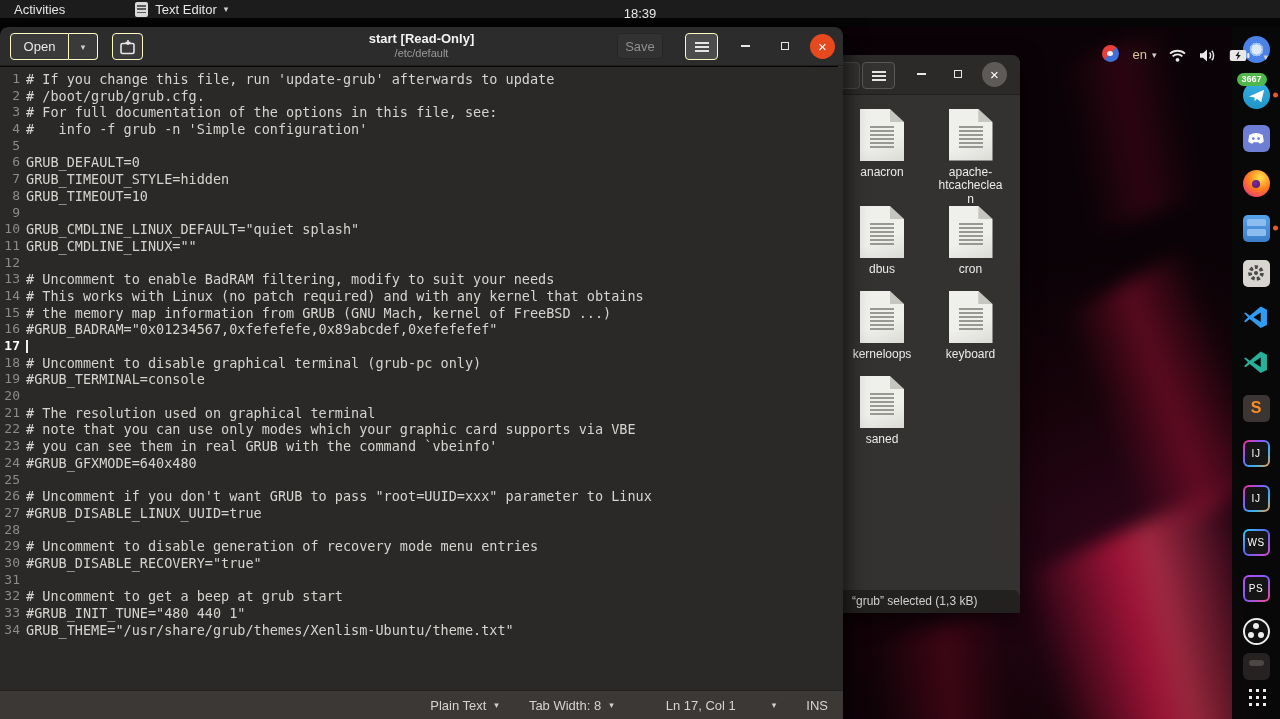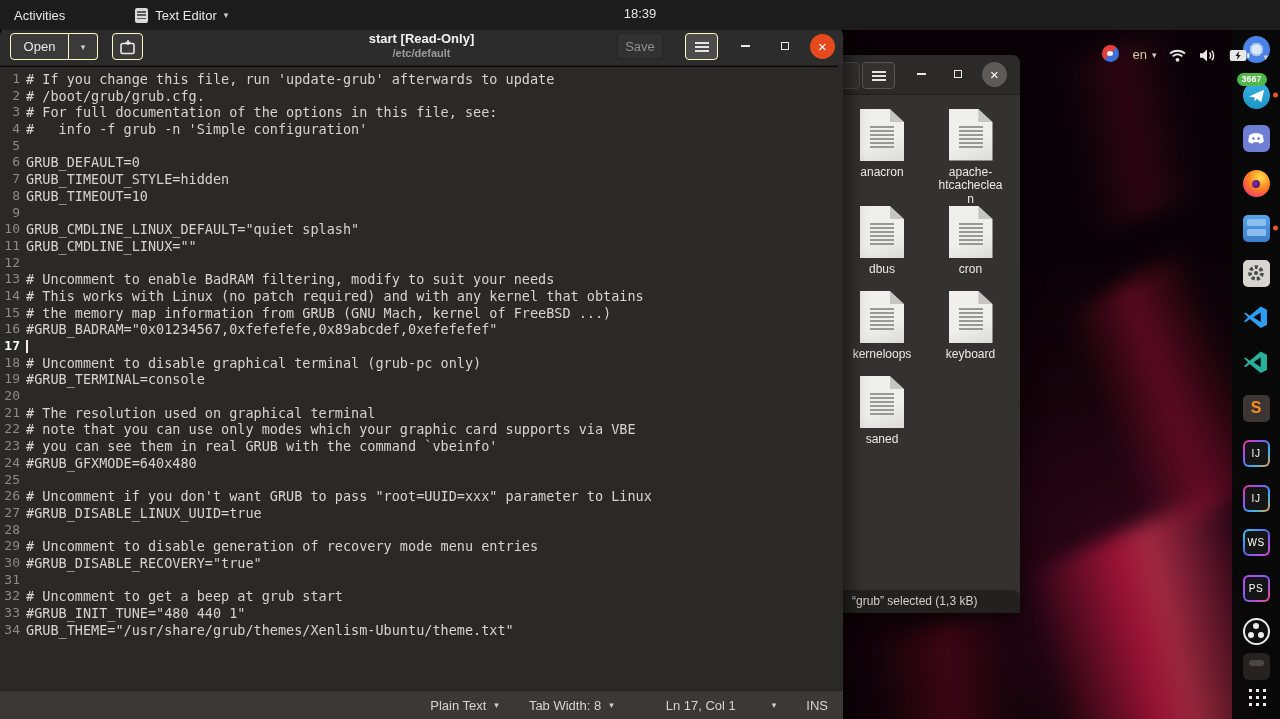--- a/index.html
+++ b/index.html
@@ -14,21 +14,21 @@
   .s1 { left:195px; top:500px; width:290px; height:230px; transform:rotate(-24deg);
     background:linear-gradient(100deg, transparent 15%, rgba(185,22,62,.8) 45%, rgba(255,70,100,.55) 55%, transparent 82%); }
   .s2 { left:255px; top:250px; width:190px; height:240px; transform:rotate(-30deg);
     background:linear-gradient(100deg, transparent 20%, rgba(150,16,50,.55) 50%, transparent 80%); }
   .s3 { left:215px; top:20px;  width:190px; height:170px; transform:rotate(-20deg);
     background:linear-gradient(100deg, transparent 25%, rgba(110,10,40,.35) 52%, transparent 78%); }
   .s4 { left:10px;  top:600px; width:220px; height:120px; transform:rotate(-15deg);
     background:linear-gradient(100deg, transparent 25%, rgba(120,10,36,.4) 55%, transparent 80%); }
 
   
-  #topbar { position:absolute; left:0; top:0; width:1280px; height:30px; background:#1c1c1c;
+  #topbar { position:absolute; left:0; top:0; width:1280px; height:18px; background:#1c1c1c;
     display:flex; align-items:center; color:#e6e6e6; font-size:13px; z-index:100; }
   .tb-left { display:flex; align-items:center; }
   .tb-activities { padding:0 16px 0 14px; }
   .tb-app { display:flex; align-items:center; gap:7px; margin-left:54px; }
   .doc-ico { width:13px; height:15px; background:#d9d9d9; border-radius:2px; position:relative; }
   .doc-ico::after { content:""; position:absolute; left:2px; right:2px; top:3px; height:9px;
     background:repeating-linear-gradient(to bottom,#5a5a5a 0 1.5px, transparent 1.5px 3.4px); }
   .caret { font-size:9px; color:#cfcfcf; }
   .tb-clock { position:absolute; left:50%; transform:translateX(-50%); top:0; height:27px;
     display:flex; align-items:center; padding:0 10px; }
@@ -124,21 +124,21 @@
   #ed-header { position:absolute; left:0; top:0; right:0; height:39px; background:#2c2c2c;
     border-bottom:1px solid #1e1e1e; border-radius:8px 8px 0 0; }
   .ed-btn { position:absolute; top:6px; height:27px; background:#3a3a3a; border:1px solid #fef9c3;
     color:#e8e8e8; font-size:13px; display:flex; align-items:center; justify-content:center; }
   .btn-open { left:10px; width:59px; border-radius:4px 0 0 4px; }
   .btn-open-caret { left:69px; width:29px; border-radius:0 4px 4px 0; border-left:none; }
   .btn-newdoc { left:112px; width:31px; border-radius:4px; }
   .ed-title-wrap { position:absolute; left:50%; transform:translateX(-50%); top:4px;
     text-align:center; white-space:nowrap; }
   .ed-title { font-size:13px; font-weight:bold; color:#f2f2f2; line-height:16px; }
-  .ed-subtitle { font-size:11px; color:#9b9b9b; line-height:13px;font-weight:bold; }
+  .ed-subtitle { font-size:11px; color:#9b9b9b; line-height:13px; }
   .btn-save { left:auto; right:180px; width:46px; height:26px; color:#8f8f8f; background:#323232;
     border-color:#262626; border-radius:4px; }
   .btn-menu { left:auto; right:125px; width:33px; background:#4c4c4c; border-radius:4px; }
   .ed-min { right:88px; top:9px; } .ed-max { right:48px; top:9px; }
   .ed-close { background:#e5491d; right:8px; }
 
   #ed-text { position:absolute; left:0; top:40px; right:0; bottom:29px; background:#2a2928;
     padding-top:4px; overflow:hidden; cursor:text; }
   .code-line { display:flex; height:16.7px; line-height:16.7px; white-space:pre;
     font-family:"DejaVu Sans Mono", monospace; }

